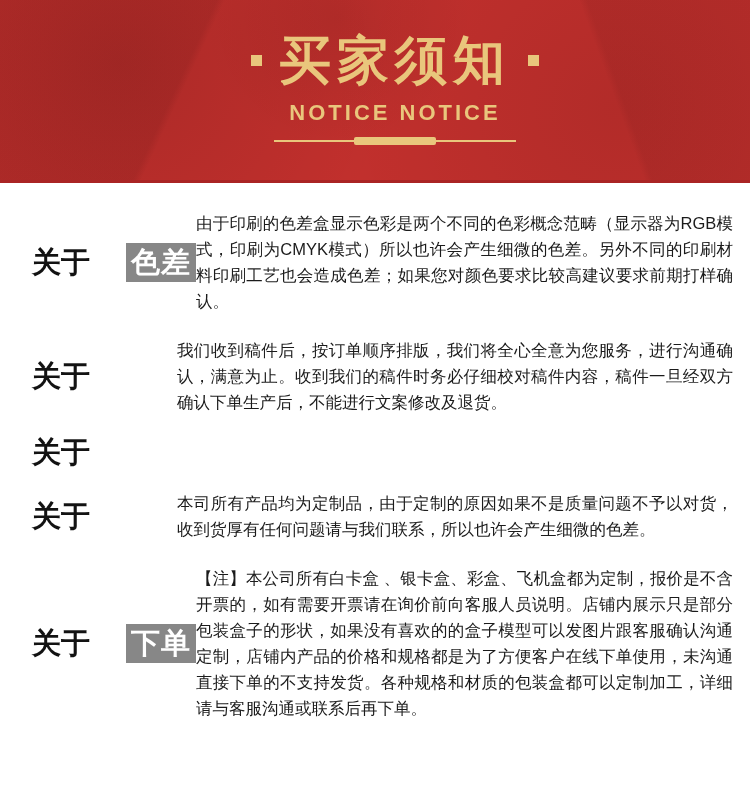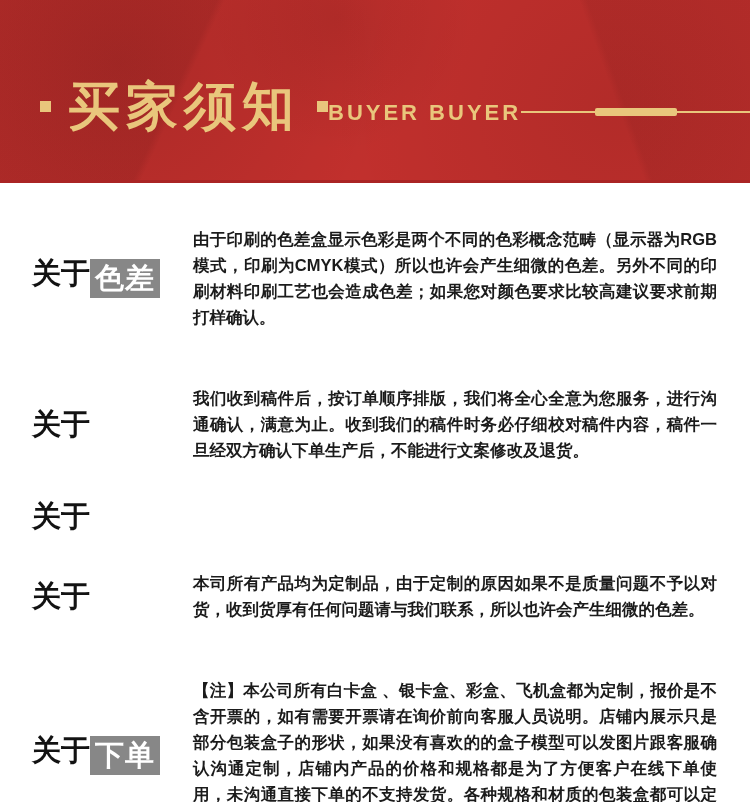--- a/index.html
+++ b/index.html
@@ -21,21 +21,21 @@
     height: 183px;
     background-color: #c2302d;
     background-image:
       linear-gradient(115deg, rgba(50,8,8,0.10) 0%, rgba(50,8,8,0.10) 26%, rgba(50,8,8,0) 27%),
       linear-gradient(250deg, rgba(50,8,8,0.08) 0%, rgba(50,8,8,0.08) 20%, rgba(50,8,8,0) 21%),
       radial-gradient(circle at 16% 35%, rgba(40,5,5,0.14), rgba(40,5,5,0) 42%),
       radial-gradient(circle at 82% 60%, rgba(40,5,5,0.10), rgba(40,5,5,0) 45%),
       radial-gradient(circle at 45% 10%, rgba(40,5,5,0.10), rgba(40,5,5,0) 30%);
     border-bottom: 3px solid #aa2424;
     display: flex;
-    flex-direction: row;
+    flex-direction: column;
     align-items: center;
     padding-top: 33px;
     padding-left: 40px;
   }
   .title-row {
     display: flex;
     align-items: center;
     gap: 17px;
   }
   .dot {
@@ -85,63 +85,64 @@
     padding: 27px 17px 0 32px;
   }
   .section {
     display: flex;
     align-items: center;
     margin-bottom: 23px;
   }
   .label {
     flex: 0 0 145px;
     display: flex;
-    align-items: flex-start;
+    align-items: center;
+    gap: 20px;
   }
   .prefix {
     font-size: 29px;
     font-weight: bold;
     color: #121212;
     white-space: nowrap;
     line-height: 1;
   }
   .tag {
-    margin-left: 0;
+    margin-left: 16px;
     background: #878787;
     color: #ffffff;
     font-size: 29px;
     font-weight: bold;
     line-height: 1;
     padding: 5px 5px;
     letter-spacing: 1px;
     white-space: nowrap;
   }
   .para {
     flex: 1;
-    margin: 16px;
+    margin: 0;
     font-size: 16.5px;
     line-height: 26px;
-    font-weight: bold;
+    font-weight: normal;
     color: #1b1b1b;
     text-align: justify;
     text-justify: inter-ideograph;
   }
 </style>
 </head>
 <body>
 
 <div class="page">
 
   <div class="banner">
     <div class="title-row">
       <span class="dot"></span>
       <h1 class="title">买家须知</h1>
       <span class="dot"></span>
     </div>
-    <div class="subtitle">BUYER BUYER</div>
+    <div class="subtitle">NOTICE NOTICE</div>
     <div class="divider">
       <span class="line"></span>
       <span class="bar"></span>
       <span class="line"></span>
     </div>
   </div>
 
   <div class="content">
 
     <div class="section">

